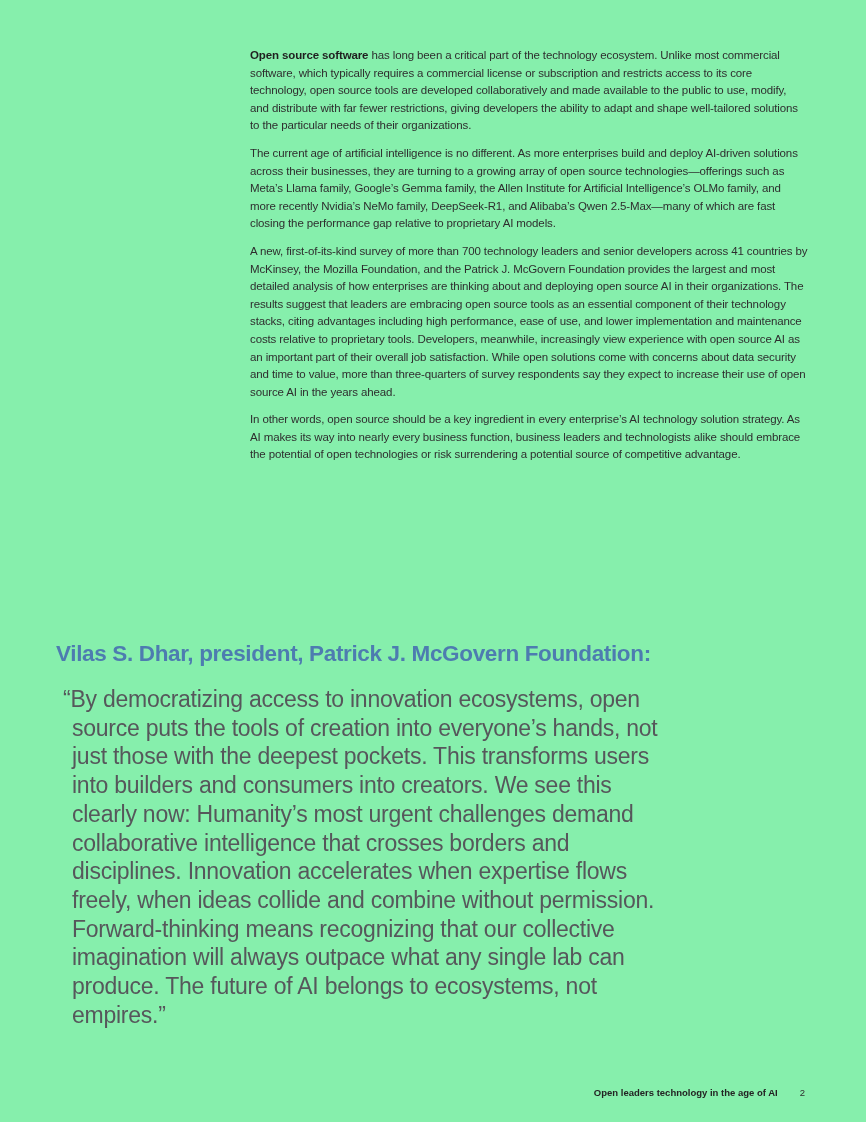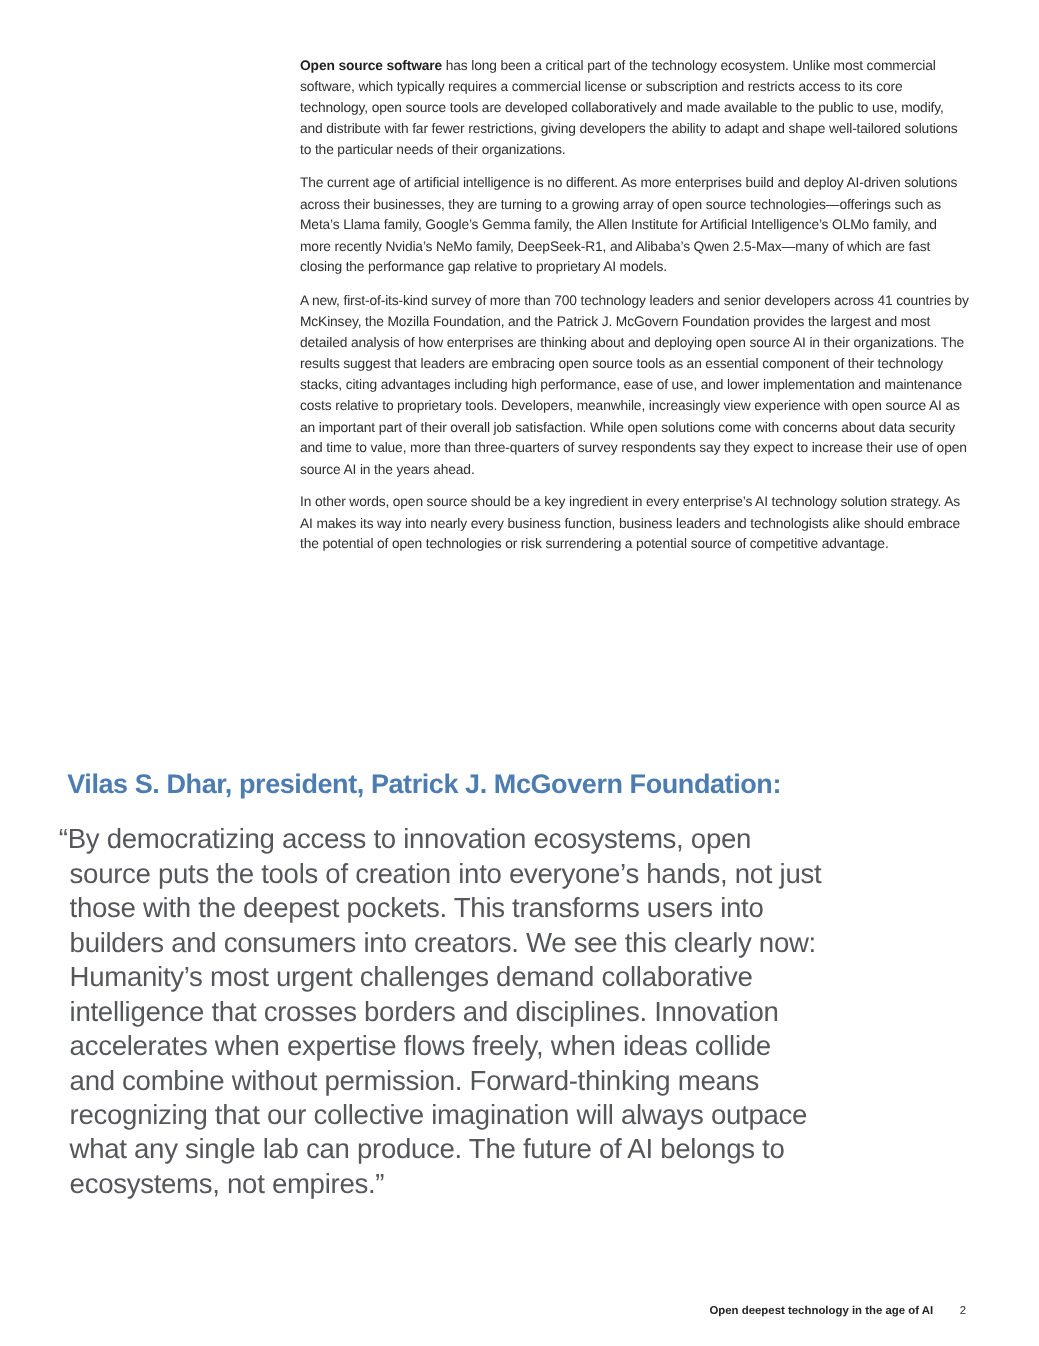--- a/index.html
+++ b/index.html
@@ -5,21 +5,21 @@
   html, body {
     margin: 0;
     padding: 0;
     background: #e8e8e8;
   }
   .page {
     position: relative;
     width: 866px;
     height: 1122px;
     margin: 0 auto;
-    background: #ffffff;
+    background: #86efac;
     font-family: "Liberation Sans", sans-serif;
     overflow: hidden;
   }
   
   .intro {
     position: absolute;
     left: 250px;
     top: 47px;
     width: 558px;
   }
@@ -43,21 +43,21 @@
   }
   .quote-attribution {
     margin: 0 0 18px 0;
     font-size: 22.5px;
     font-weight: bold;
     letter-spacing: -0.35px;
     color: #4d7cb0;
     white-space: nowrap;
   }
   .quote-text {
-    margin: 2px;
+    margin: 16px;
     font-size: 23px;
     line-height: 28.7px;
     letter-spacing: -0.25px;
     color: #56575b;
     text-indent: -9px;
   }
   
   .footer {
     position: absolute;
     right: 61px;
@@ -89,16 +89,16 @@
     <p><span>A new, first-of-its-kind survey of more than 700 technology leaders and senior developers across 41 countries by McKinsey, the Mozilla Foundation, and the Patrick J. McGovern Foundation provides the largest and most detailed analysis of how enterprises are thinking about and deploying open source AI in their organizations. The results suggest that leaders are embracing open source tools as an essential component of their technology stacks, citing advantages including high performance, ease of use, and lower implementation and maintenance costs relative to proprietary tools. Developers, meanwhile, increasingly view experience with open source AI as an important part of their overall job satisfaction. While open solutions come with concerns about data security and time to value, more than three-quarters of survey respondents say they expect to increase their use of open source AI in the years ahead.</span></p>
     <p><span>In other words, open source should be a key ingredient in every enterprise’s AI technology solution strategy. As AI makes its way into nearly every business function, business leaders and technologists alike should embrace the potential of open technologies or risk surrendering a potential source of competitive advantage.</span></p>
   </section>
 
   <section class="quote-block">
     <p class="quote-attribution">Vilas S. Dhar, president, Patrick J. McGovern Foundation:</p>
     <p class="quote-text">“By democratizing access to innovation ecosystems, open source puts the tools of creation into everyone’s hands, not just those with the deepest pockets. This transforms users into builders and consumers into creators. We see this clearly now: Humanity’s most urgent challenges demand collaborative intelligence that crosses borders and disciplines. Innovation accelerates when expertise flows freely, when ideas collide and combine without permission. Forward-thinking means recognizing that our collective imagination will always outpace what any single lab can produce. The future of AI belongs to ecosystems, not empires.”</p>
   </section>
 
   <footer class="footer">
-    <span class="footer-title">Open deepest technology in the age of AI</span><span class="footer-pagenum">2</span>
+    <span class="footer-title">Open leaders technology in the age of AI</span><span class="footer-pagenum">2</span>
   </footer>
 
 </div>
 
 </body></html>

